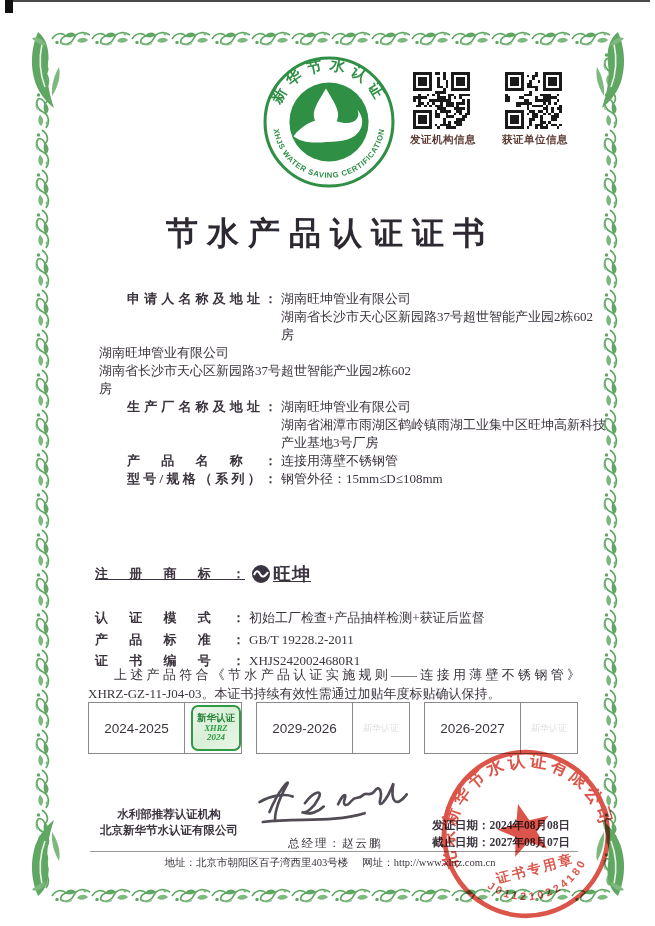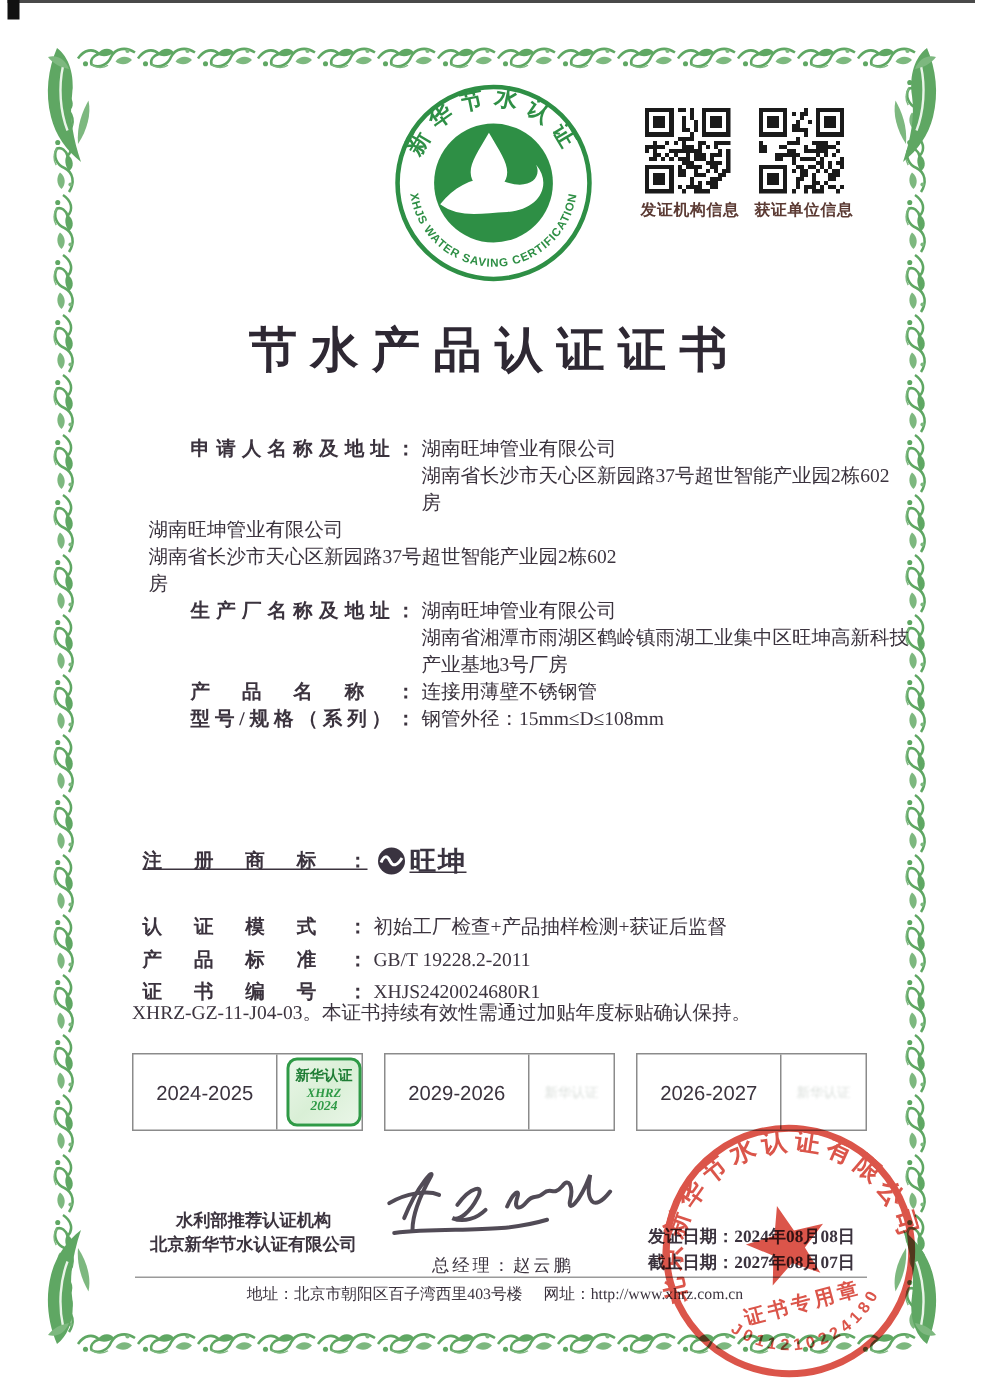--- a/index.html
+++ b/index.html
@@ -9,21 +9,21 @@
 
   
   .scan-line{position:absolute;left:5px;top:0;width:645px;height:2px;background:#1c1c1c;opacity:.8;}
   .scan-blob{position:absolute;left:5px;top:0;width:8px;height:13px;background:#111;}
 
   
   #border-svg{position:absolute;left:0;top:0;width:655px;height:926px;pointer-events:none;}
 
   
   .logo-svg{position:absolute;left:263px;top:56px;width:132px;height:132px;}
-  .qr-area{position:absolute;left:427px;top:72px;display:flex;gap:14px;align-items:center;}
+  .qr-area{position:absolute;left:410px;top:72px;display:flex;gap:30px;align-items:center;}
   .qr-box{width:62px;text-align:center;}
   .qr{width:57px;height:57px;display:block;margin:0 auto;shape-rendering:crispEdges;}
   .qr-label{margin-top:4px;font-size:10.5px;font-weight:700;color:#5b3a33;letter-spacing:.5px;white-space:nowrap;}
 
   
   .title{position:absolute;left:85px;top:212px;width:490px;text-align:center;
          font-size:32px;font-weight:700;color:#2e2833;letter-spacing:9px;margin:0;}
 
   
   .fields{position:absolute;left:95px;top:290px;width:484px;font-size:13px;line-height:18px;}
@@ -532,20 +532,21 @@
       <span class="clabel">产品标准：</span>
       <span class="cval">GB/T 19228.2-2011</span>
     </div>
     <div class="crow">
       <span class="clabel">证书编号：</span>
       <span class="cval">XHJS2420024680R1</span>
     </div>
   </section>
 
   <div class="statement">
+    <div class="st1">上述产品符合《节水产品认证实施规则——连接用薄壁不锈钢管》</div>
     <div class="st2">XHRZ-GZ-11-J04-03。本证书持续有效性需通过加贴年度标贴确认保持。</div>
   </div>
 
   <div class="year-row">
     <div class="ybox">
       <div class="ycell-l">2024-2025</div>
       <div class="ycell-r">
         <div class="sticker">
           <div class="s1">新华认证</div>
           <div class="s2">XHRZ</div>

